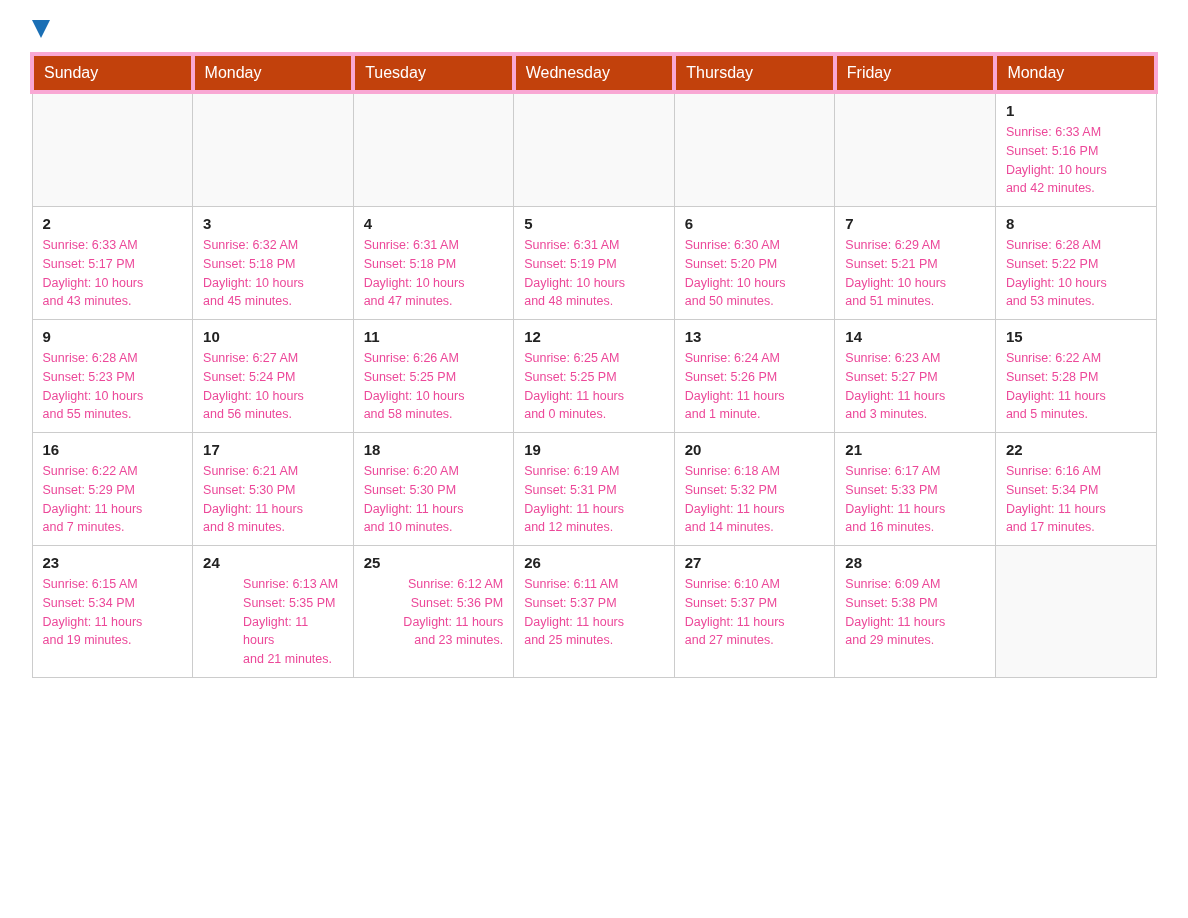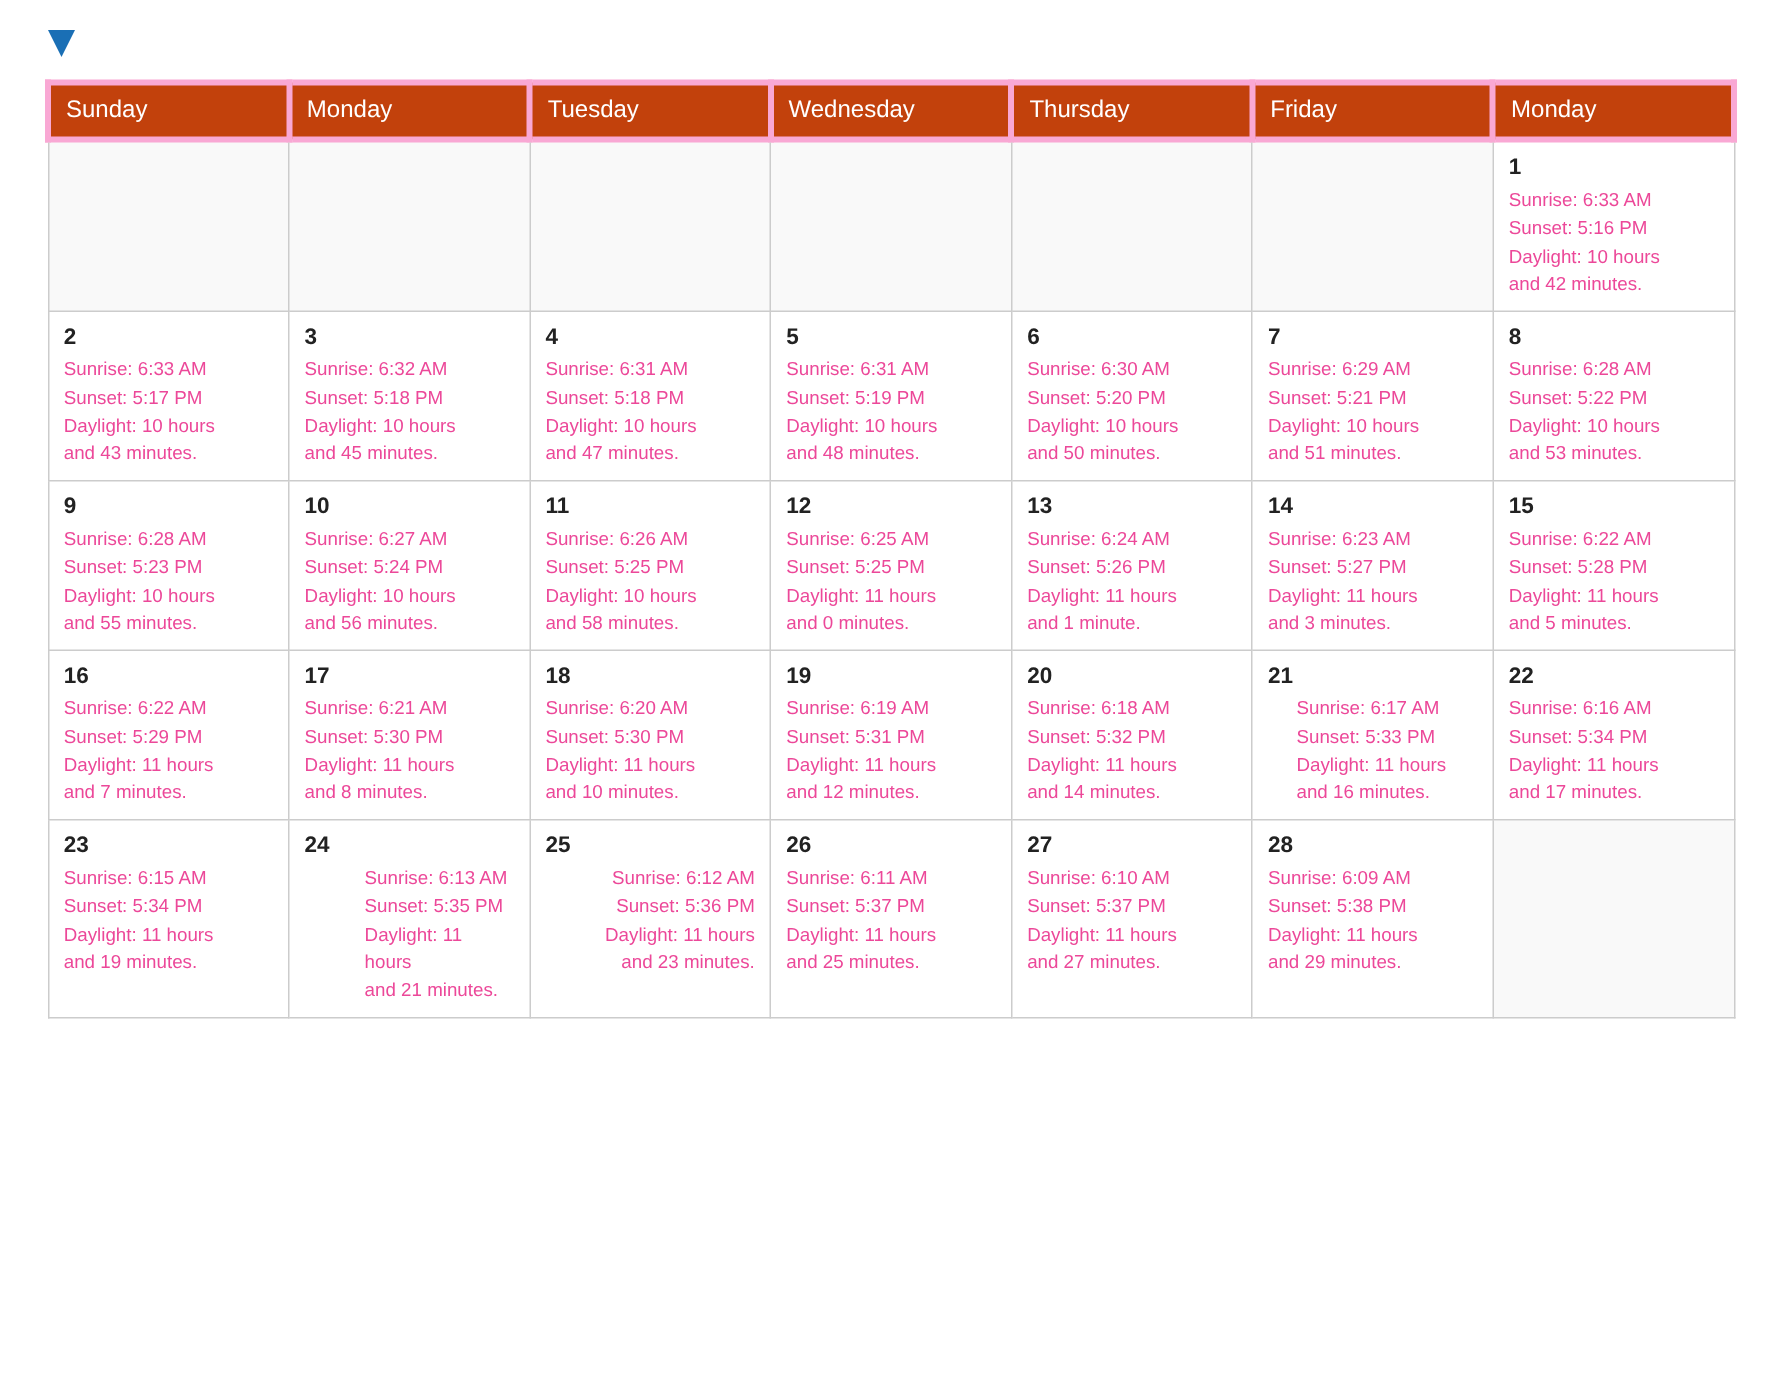--- a/index.html
+++ b/index.html
@@ -275,21 +275,21 @@
         </td>
         <td>
           <span class="day-number">20</span>
           <div class="day-info" style="white-space: pre-line;">Sunrise: 6:18 AM
 Sunset: 5:32 PM
 Daylight: 11 hours
 and 14 minutes.</div>
         </td>
         <td>
           <span class="day-number">21</span>
-          <div class="day-info" style="white-space: pre-line; margin-left: 19px;">Sunrise: 6:17 AM
+          <div class="day-info" style="white-space: pre-line;">Sunrise: 6:17 AM
 Sunset: 5:33 PM
 Daylight: 11 hours
 and 16 minutes.</div>
         </td>
         <td>
           <span class="day-number">22</span>
           <div class="day-info" style="white-space: pre-line;">Sunrise: 6:16 AM
 Sunset: 5:34 PM
 Daylight: 11 hours
 and 17 minutes.</div>

